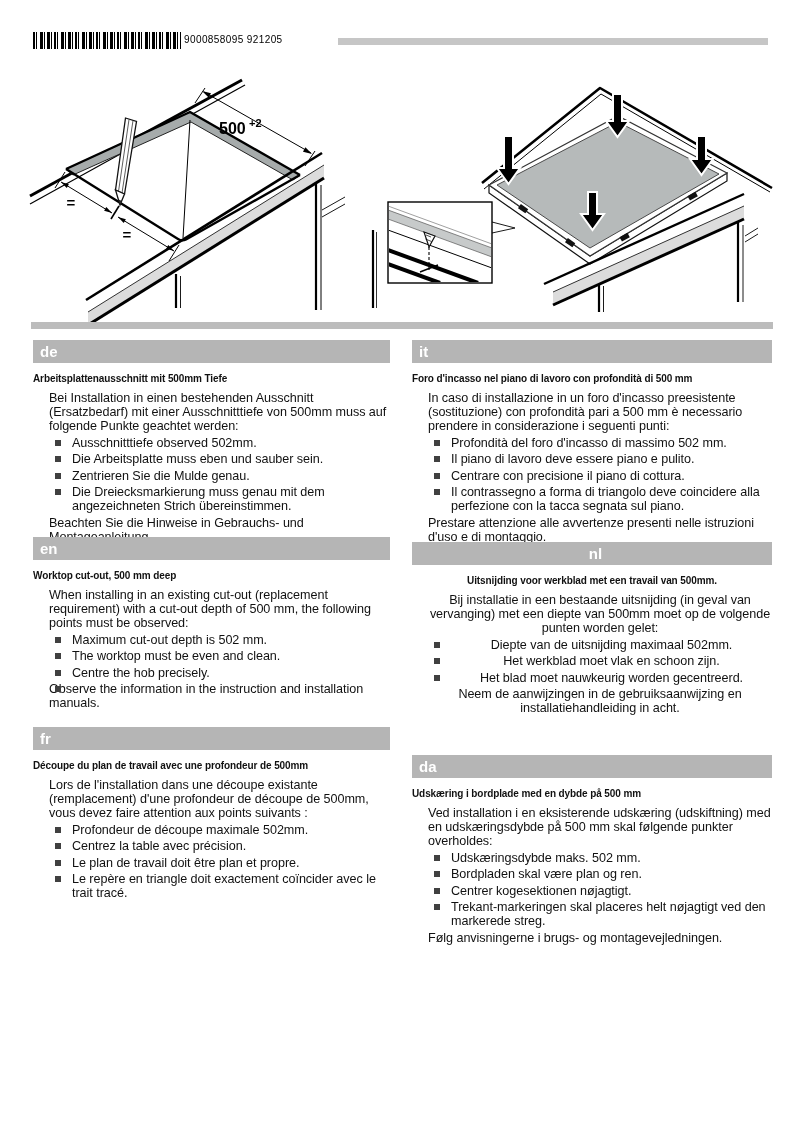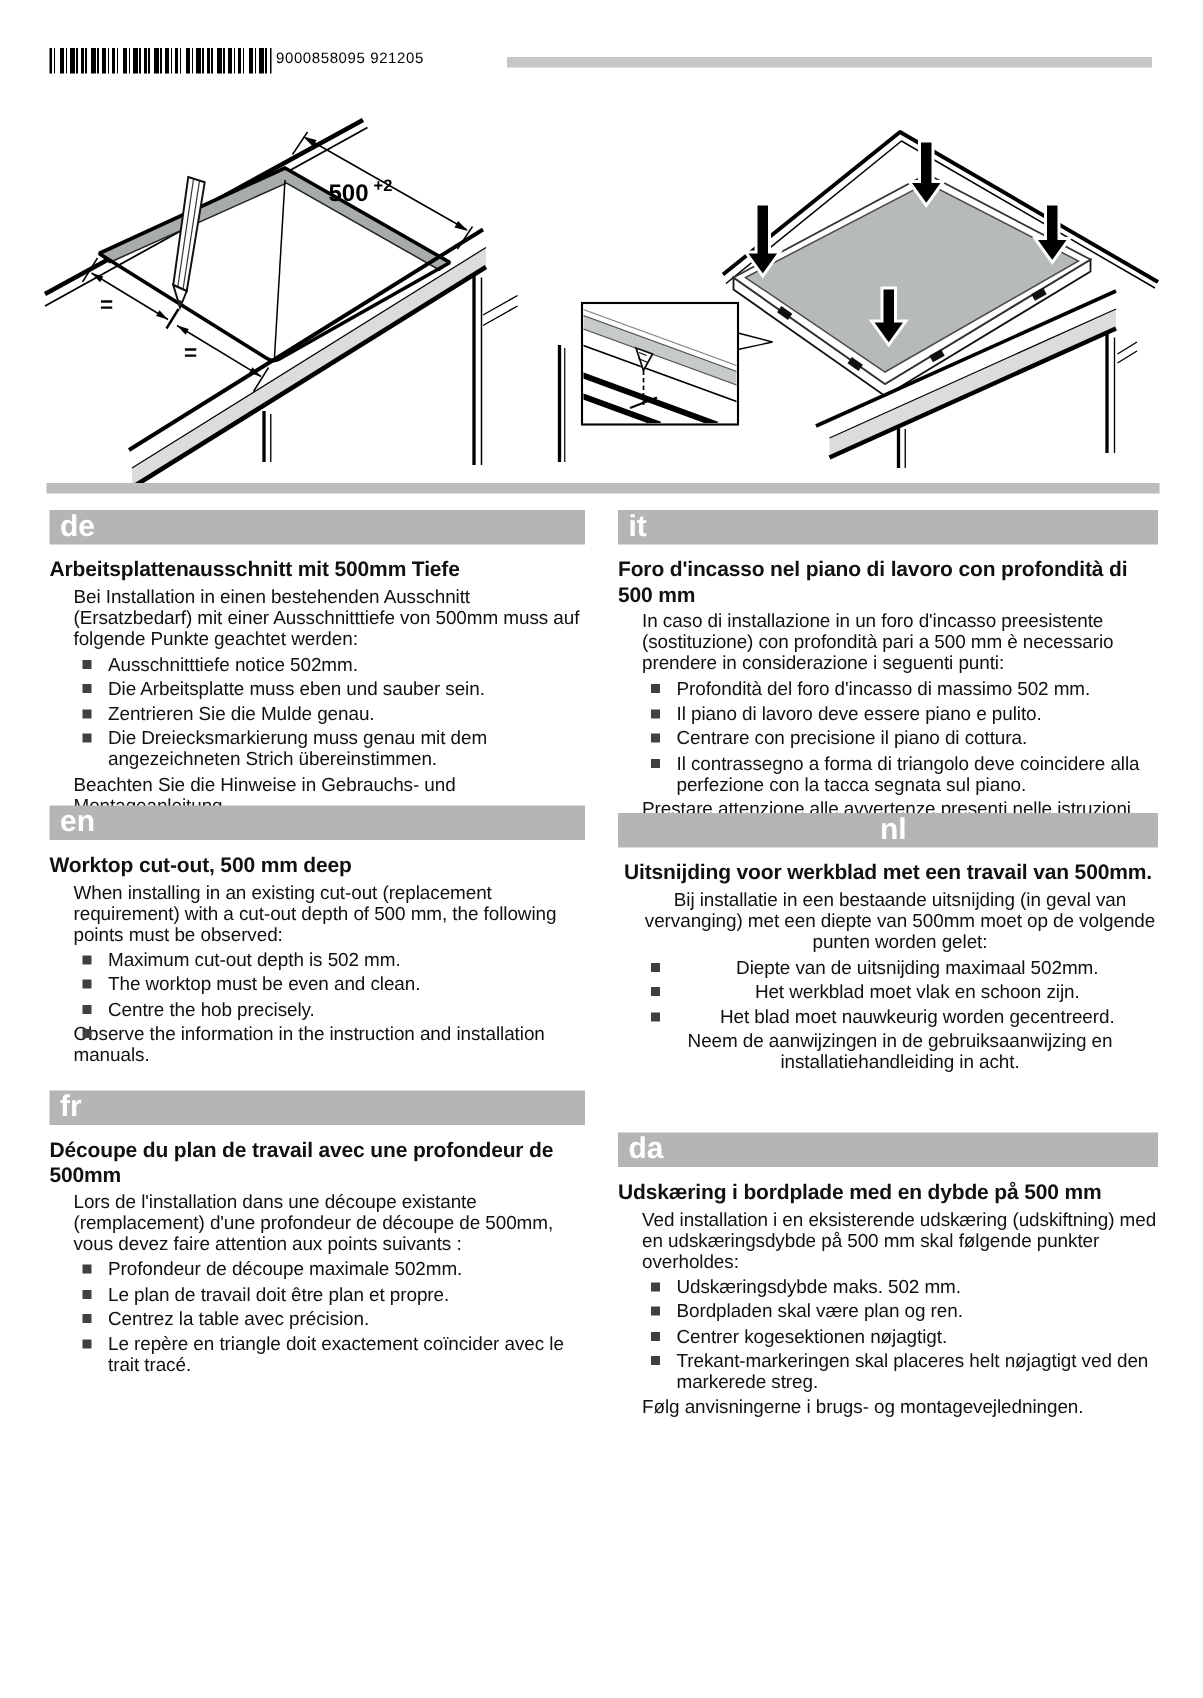--- a/index.html
+++ b/index.html
@@ -19,22 +19,22 @@
 
   
   .section{position:absolute;}
   #sec-de{left:33px;top:340px;width:357px;}
   #sec-en{left:33px;top:537px;width:357px;}
   #sec-fr{left:33px;top:727px;width:357px;}
   #sec-it{left:412px;top:340px;width:360px;}
   #sec-nl{left:412px;top:542px;width:360px;text-align:center;}
   #sec-da{left:412px;top:755px;width:360px;}
 
-  .lang-bar{background:#b5b5b5;color:#fff;font-size:20px;font-weight:700;height:23px;line-height:23px;padding-left:7px;}
-  .sec-title{font-size:14px;font-weight:700;line-height:16.5px;letter-spacing:-.1px;margin:8px 0 3px 0;}
+  .lang-bar{background:#b5b5b5;color:#fff;font-size:15px;font-weight:700;height:23px;line-height:23px;padding-left:7px;}
+  .sec-title{font-size:10px;font-weight:700;line-height:16.5px;letter-spacing:-.1px;margin:8px 0 3px 0;}
   .sec-body{font-size:12.6px;line-height:14px;letter-spacing:-.05px;margin-left:16px;}
   .sec-body p{margin:0;}
   ul.bullets{list-style:none;margin:3px 0 2px 0;padding:0;}
   ul.bullets li{position:relative;padding-left:23px;margin:2.5px 0;}
   ul.bullets .sq{position:absolute;left:6px;top:4px;width:6px;height:6px;background:#404040;}
   .footer-p{margin-top:1px;}
 
   svg text{font-family:"Liberation Sans",sans-serif;}
 </style>
 </head>
@@ -174,21 +174,21 @@
   </svg>
 
   <div class="divider"></div>
 
   <section class="section" id="sec-de">
     <div class="lang-bar">de</div>
     <h2 class="sec-title">Arbeitsplattenausschnitt mit 500mm Tiefe</h2>
     <div class="sec-body">
       <p>Bei Installation in einen bestehenden Ausschnitt (Ersatzbedarf) mit einer Ausschnitttiefe von 500mm muss auf folgende Punkte geachtet werden:</p>
       <ul class="bullets">
-        <li><span class="sq"></span><span>Ausschnitttiefe notice 502mm.</span></li>
+        <li><span class="sq"></span><span>Ausschnitttiefe observed 502mm.</span></li>
         <li><span class="sq"></span><span>Die Arbeitsplatte muss eben und sauber sein.</span></li>
         <li><span class="sq"></span><span>Zentrieren Sie die Mulde genau.</span></li>
         <li><span class="sq"></span><span>Die Dreiecksmarkierung muss genau mit dem angezeichneten Strich übereinstimmen.</span></li>
       </ul>
       <p class="footer-p">Beachten Sie die Hinweise in Gebrauchs- und Montageanleitung.</p>
     </div>
   </section>
 
   <section class="section" id="sec-en">
     <div class="lang-bar">en</div>
@@ -205,22 +205,22 @@
     </div>
   </section>
 
   <section class="section" id="sec-fr">
     <div class="lang-bar">fr</div>
     <h2 class="sec-title">Découpe du plan de travail avec une profondeur de 500mm</h2>
     <div class="sec-body">
       <p>Lors de l'installation dans une découpe existante (remplacement) d'une profondeur de découpe de 500mm, vous devez faire attention aux points suivants :</p>
       <ul class="bullets">
         <li><span class="sq"></span><span>Profondeur de découpe maximale 502mm.</span></li>
+        <li><span class="sq"></span><span>Centrez la table avec précision.</span></li>
         <li><span class="sq"></span><span>Le plan de travail doit être plan et propre.</span></li>
-        <li><span class="sq"></span><span>Centrez la table avec précision.</span></li>
         <li><span class="sq"></span><span>Le repère en triangle doit exactement coïncider avec le trait tracé.</span></li>
       </ul>
     </div>
   </section>
 
   <section class="section" id="sec-it">
     <div class="lang-bar">it</div>
     <h2 class="sec-title">Foro d'incasso nel piano di lavoro con profondità di 500 mm</h2>
     <div class="sec-body">
       <p>In caso di installazione in un foro d'incasso preesistente (sostituzione) con profondità pari a 500 mm è necessario prendere in considerazione i seguenti punti:</p>

